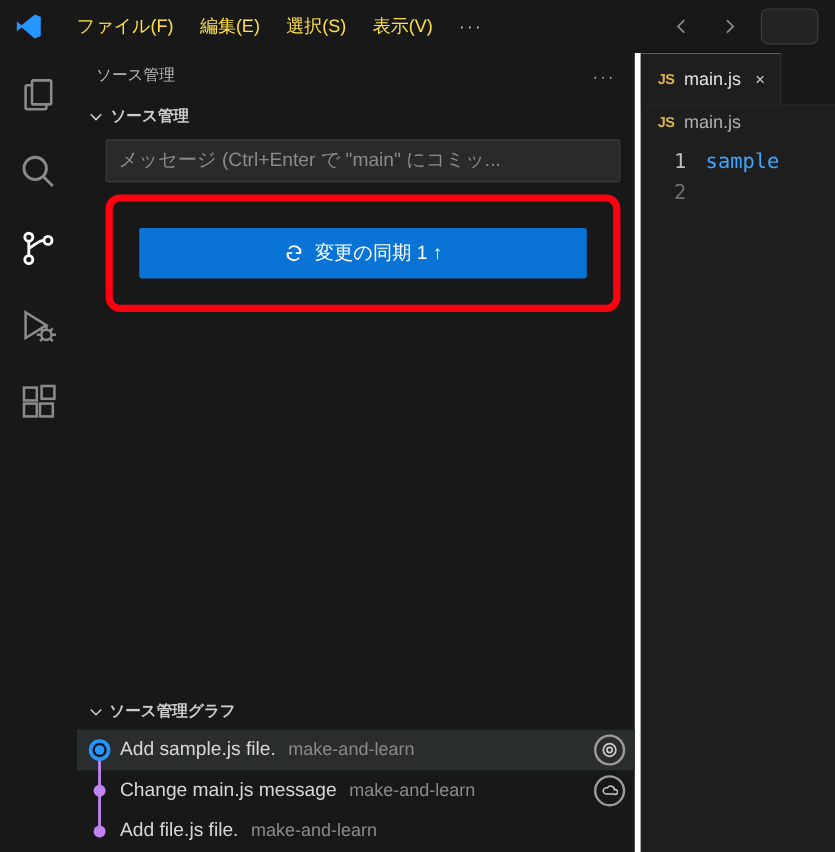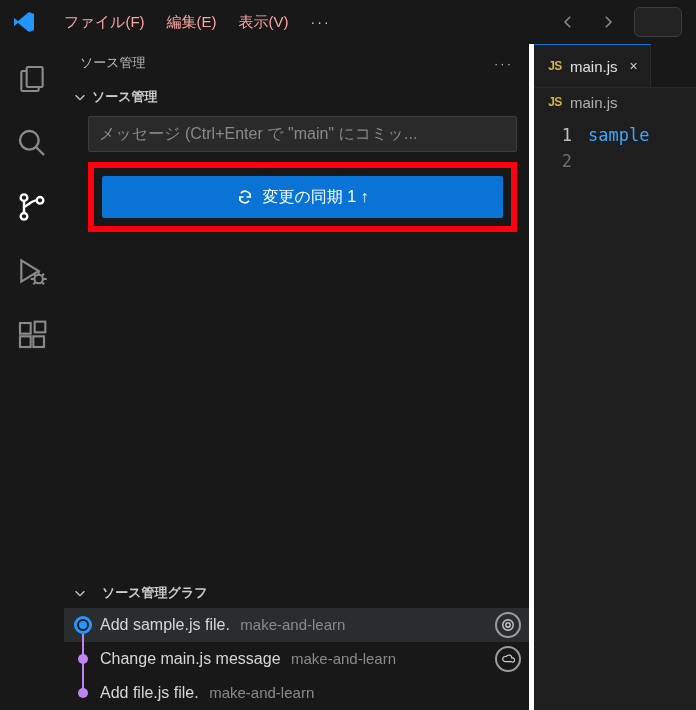--- a/index.html
+++ b/index.html
@@ -24,21 +24,21 @@
     background: #181818;
   }
   .vscode-logo {
     width: 24px; height: 24px;
     display: flex; align-items: center; justify-content: center;
     margin-left: 4px;
   }
   .menu-items { display: flex; gap: 2px; align-items: center; margin-left: 10px;}
   .menu-item {
     padding: 6px 10px;
-    color: #fca5a5;
+    color: #fde047;
     font-size: 15px;
     border-radius: 4px;
   }
   .menu-more { padding: 6px 10px; color: #ccc; letter-spacing: 2px; font-size: 14px;}
   .nav-area { margin-left: auto; display: flex; align-items: center; gap: 12px; padding-right: 6px;}
   .nav-arrow {
     width: 28px; height: 28px; display:flex; align-items:center; justify-content:center;
     color: #8a8a8a;
   }
   .nav-arrow svg { width: 18px; height: 18px; }
@@ -105,23 +105,23 @@
     border: 1px solid #3c3c3c;
     border-radius: 2px;
     padding: 0 10px;
     font-size: 16px;
     color: #ccc;
     font-family: inherit;
   }
   .commit-input::placeholder { color: #8a8a8a; }
   .highlight-box {
     border: 6px solid #ff0010;
-    padding: 8px;
+    padding: 22px;
     margin-top: 10px;
-    border-radius: 0;
+    border-radius: 12px;
   }
   .sync-button {
     width: 100%;
     height: 42px;
     background: #0a74d6;
     color: #ffffff;
     border: none;
     font-size: 16px;
     font-weight: 500;
     display: flex;
@@ -132,21 +132,21 @@
     cursor: pointer;
   }
   .sync-button svg { width: 18px; height: 18px; }
   
   .graph-section { margin-top: auto; }
   .graph-header {
     display: flex; align-items: center;
     padding: 6px 8px;
     font-weight: 600;
     font-size: 13px;
-    gap: 14px;
+    gap: 3px;
   }
   .graph-list { }
   .commit-row {
     display:flex; align-items:center;
     height: 34px;
     padding: 0 8px 0 0;
     position: relative;
   }
   .commit-row.selected { background:#2a2d2e;justify-content:center; }
   .graph-col {
@@ -258,20 +258,21 @@
 
 <div class="titlebar">
   <div class="vscode-logo">
     <svg viewBox="0 0 24 24" fill="none">
         <path d="M17 2 L22 4 V20 L17 22 L6 13 L2 16 V8 L6 11 L17 2 Z" fill="#2596ff"></path>
       </svg>
   </div>
   <div class="menu-items">
     <div class="menu-item">ファイル(F)</div>
     <div class="menu-item">編集(E)</div>
+    <div class="menu-item">選択(S)</div>
     <div class="menu-item">表示(V)</div>
     <div class="menu-more">···</div>
   </div>
   <div class="nav-area">
     <div class="nav-arrow">
       <svg viewBox="0 0 24 24" stroke="currentColor" stroke-width="2" fill="none">
           <path d="M15 5 L8 12 L15 19"></path>
         </svg>
     </div>
     <div class="nav-arrow">

